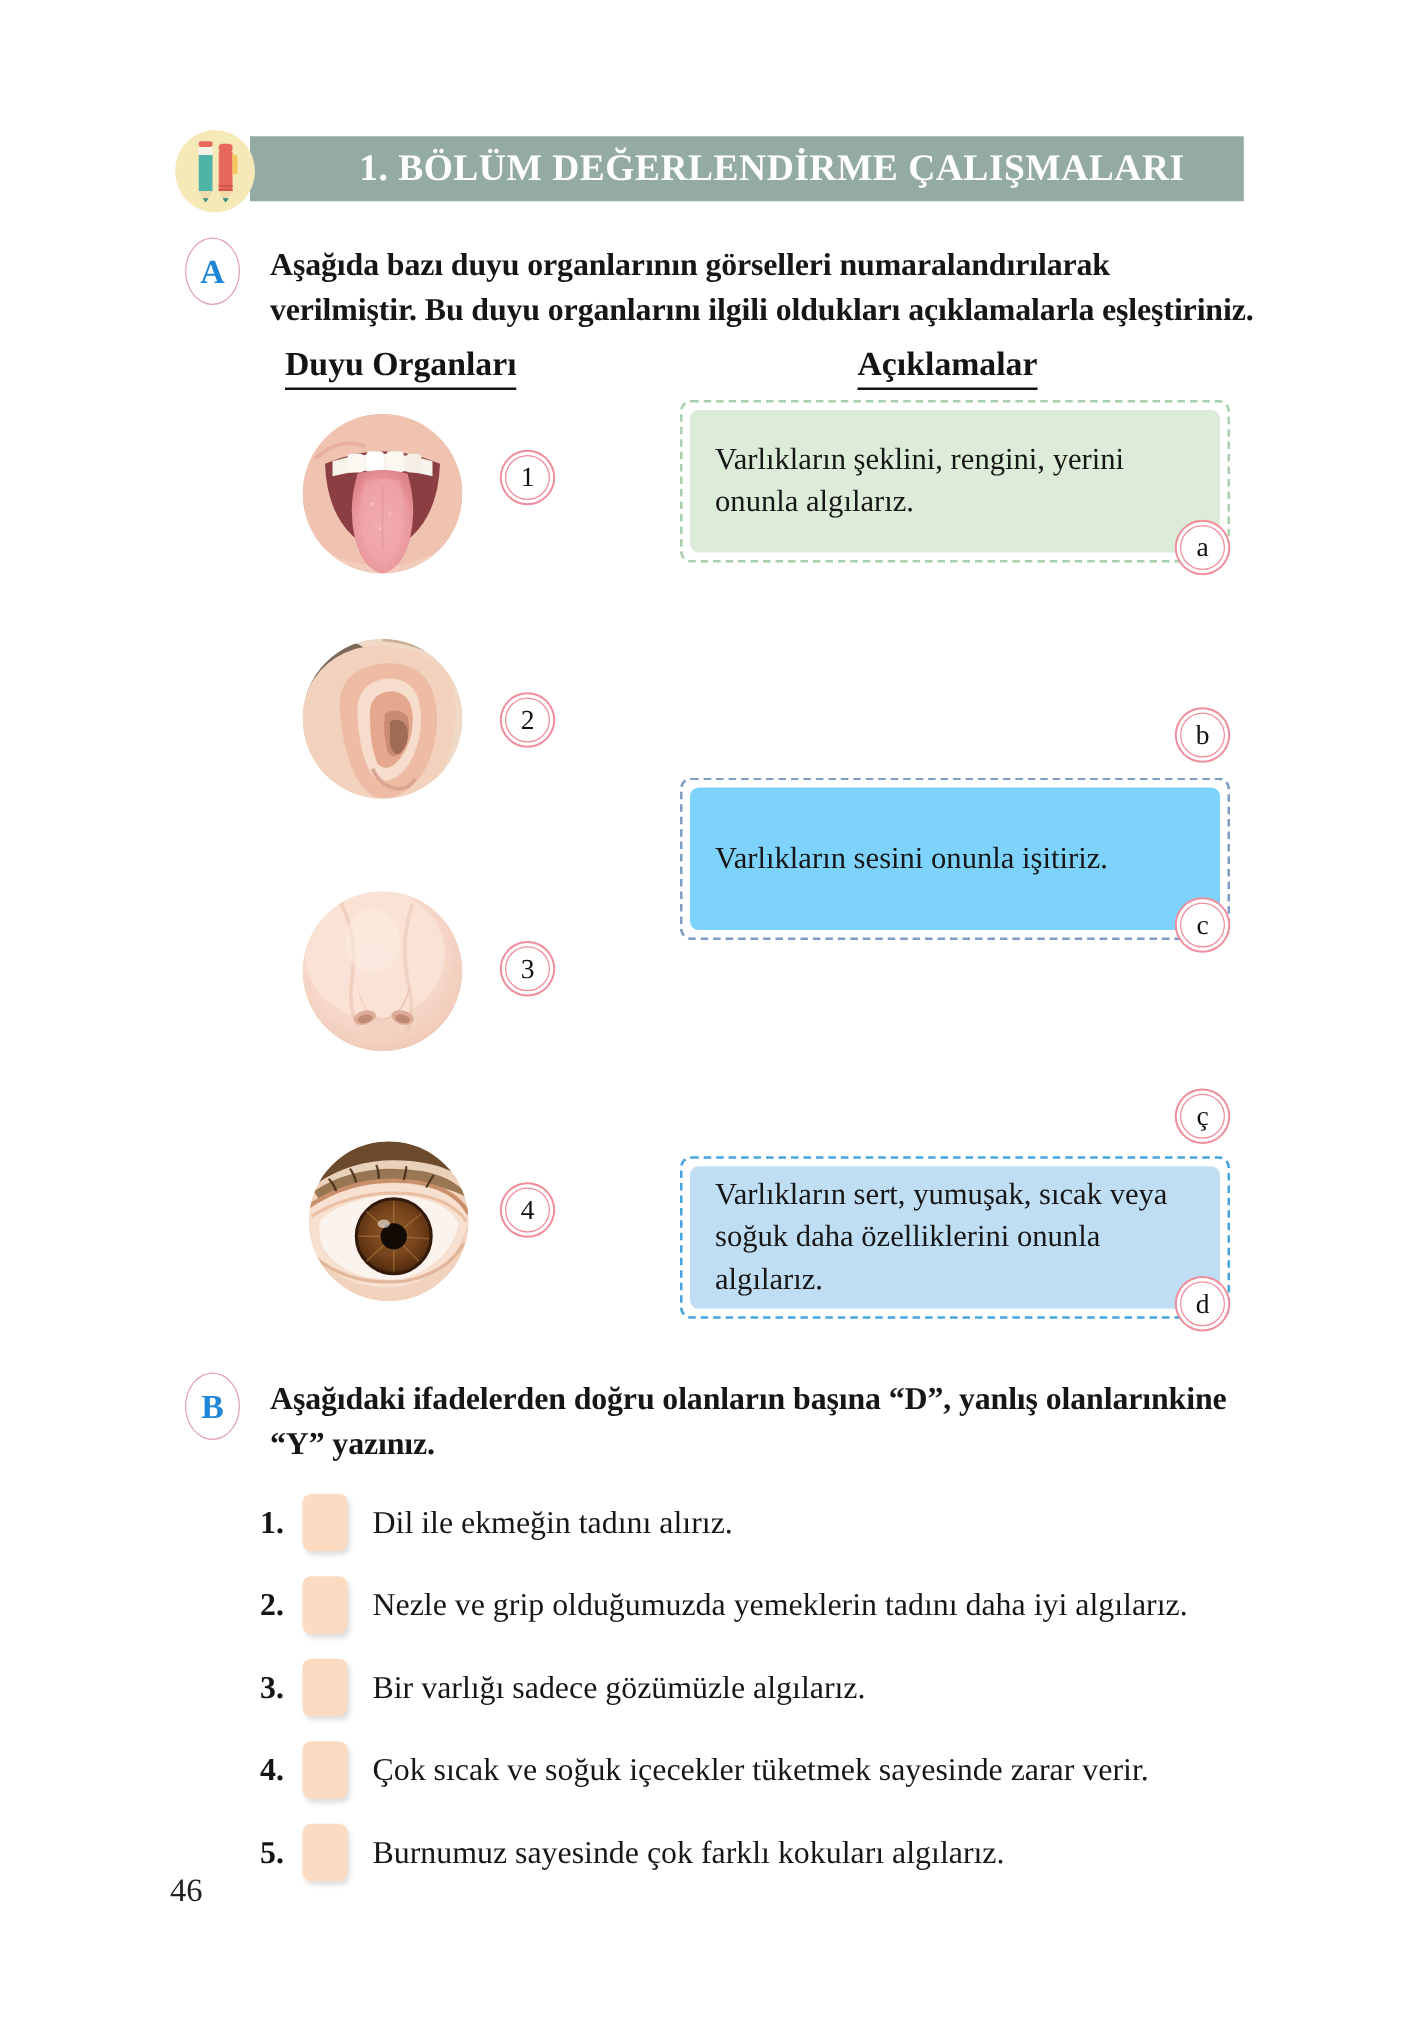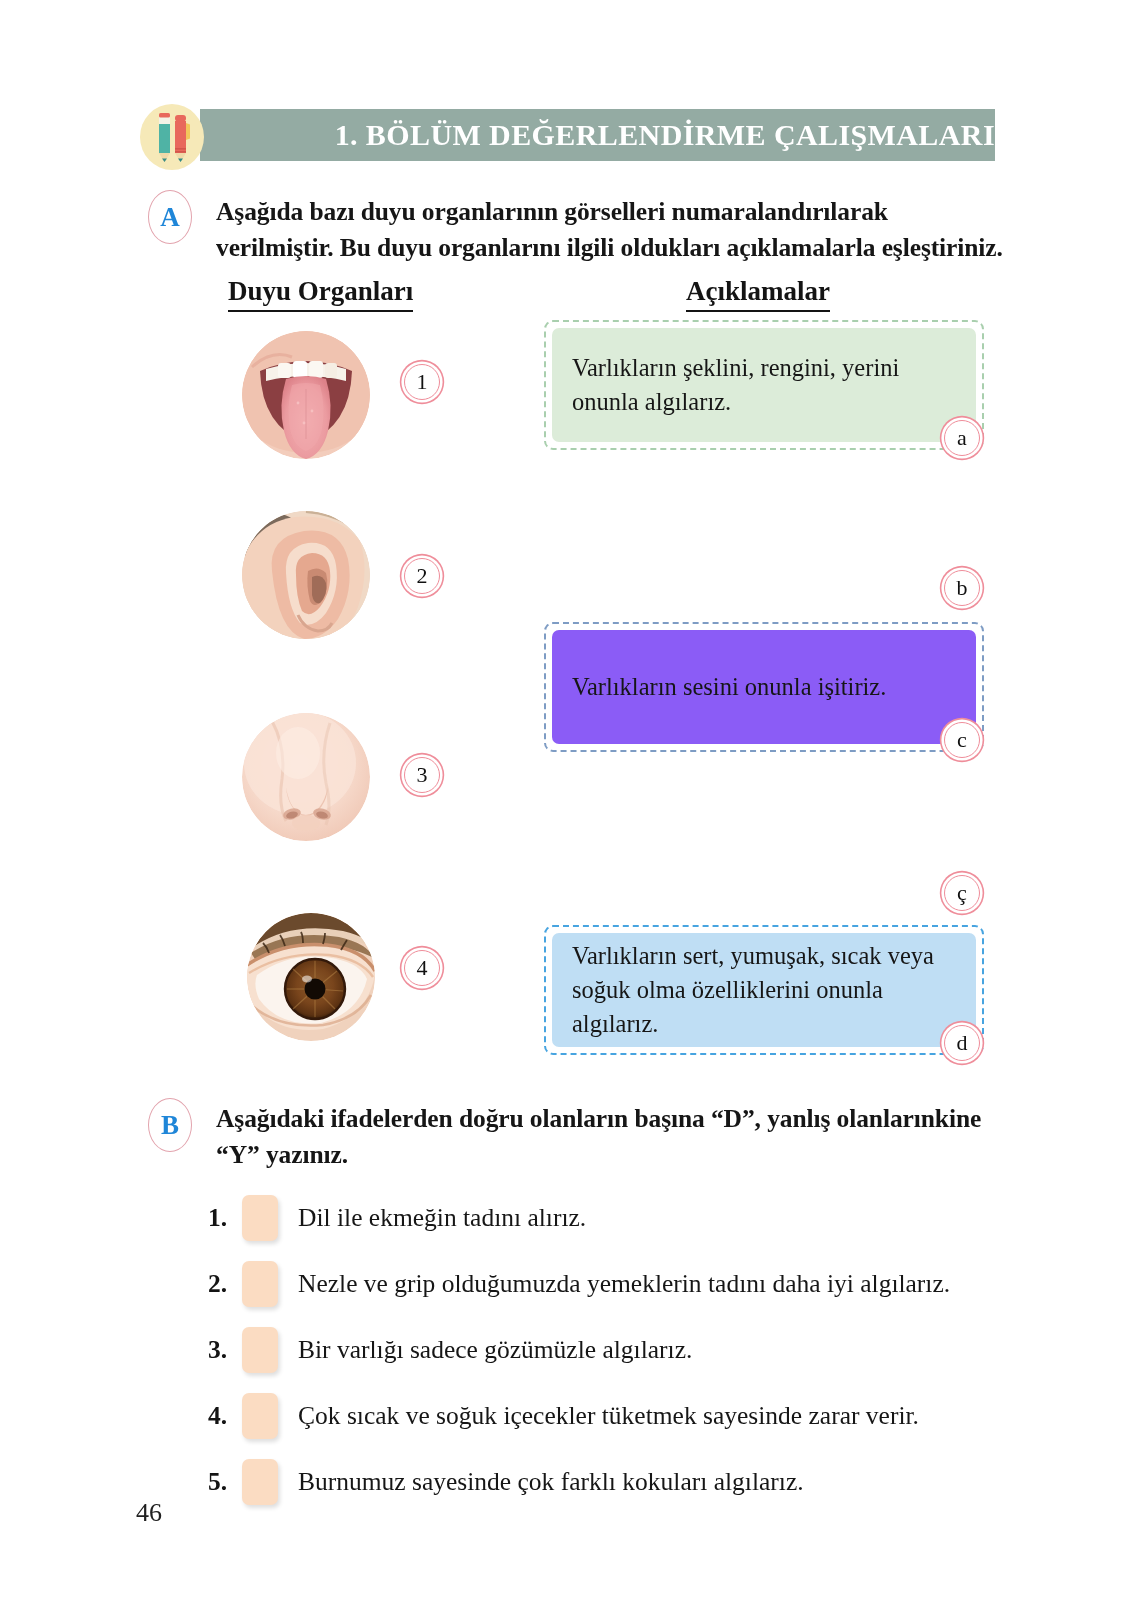--- a/index.html
+++ b/index.html
@@ -35,21 +35,21 @@
   }
   .header-bar {
     position: absolute;
     left: 60px;
     top: 5px;
     right: 0;
     height: 52px;
     background: #94aba3;
     display: flex;
     align-items: center;
-    justify-content: flex-end;
+    justify-content: center;
   }
   .header-title {
     font-family: "Liberation Serif", "DejaVu Serif", serif;
     font-weight: bold;
     font-size: 30px;
     letter-spacing: 0.4px;
     color: #ffffff;
     padding-left: 40px;
     white-space: nowrap;
   }
@@ -207,21 +207,21 @@
 
   #expl-a { top: 320px; height: 130px; border-color: #a9cfae; }
   #expl-a .expl-inner { background: #dcecd9; }
   #badge-a { left: 944px; top: 420px; }
 
   #expl-b { top: 473px; height: 126px; border-color: #f0b964; }
   #expl-b .expl-inner { background: #fbdcb0; }
   #badge-b { left: 944px; top: 570px; }
 
   #expl-c { top: 622px; height: 130px; border-color: #7e9cc4; }
-  #expl-c .expl-inner { background: #8b5cf6; }
+  #expl-c .expl-inner { background: #7dd3fc; }
   #badge-c { left: 944px; top: 722px; }
 
   #expl-ç { top: 775px; height: 130px; border-color: #ef7f72; }
   #expl-ç .expl-inner { background: #fac6bd; }
   #badge-ç { left: 944px; top: 875px; }
 
   #expl-d { top: 925px; height: 130px; border-color: #47a4e0; }
   #expl-d .expl-inner { background: #bfdef4; }
   #badge-d { left: 944px; top: 1025px; }
 
@@ -458,21 +458,21 @@
   <div class="letter-badge" id="badge-b">b</div>
 
   <div class="expl" id="expl-c">
     <div class="expl-inner">Varlıkların sesini onunla işitiriz.</div>
   </div>
   <div class="letter-badge" id="badge-c">c</div>
 
   <div class="letter-badge" id="badge-ç">ç</div>
 
   <div class="expl" id="expl-d">
-    <div class="expl-inner">Varlıkların sert, yumuşak, sıcak veya soğuk olma özelliklerini onunla algılarız.</div>
+    <div class="expl-inner">Varlıkların sert, yumuşak, sıcak veya soğuk daha özelliklerini onunla algılarız.</div>
   </div>
   <div class="letter-badge" id="badge-d">d</div>
 
   <div class="q-badge" id="qb-badge">B</div>
   <div class="q-text" id="qb-text">Aşağıdaki ifadelerden doğru olanların başına “D”, yanlış olanlarınkine “Y” yazınız.</div>
 
   <div class="tf-list">
     <div class="tf-row">
       <span class="tf-num">1.</span>
       <span class="tf-box"></span>

